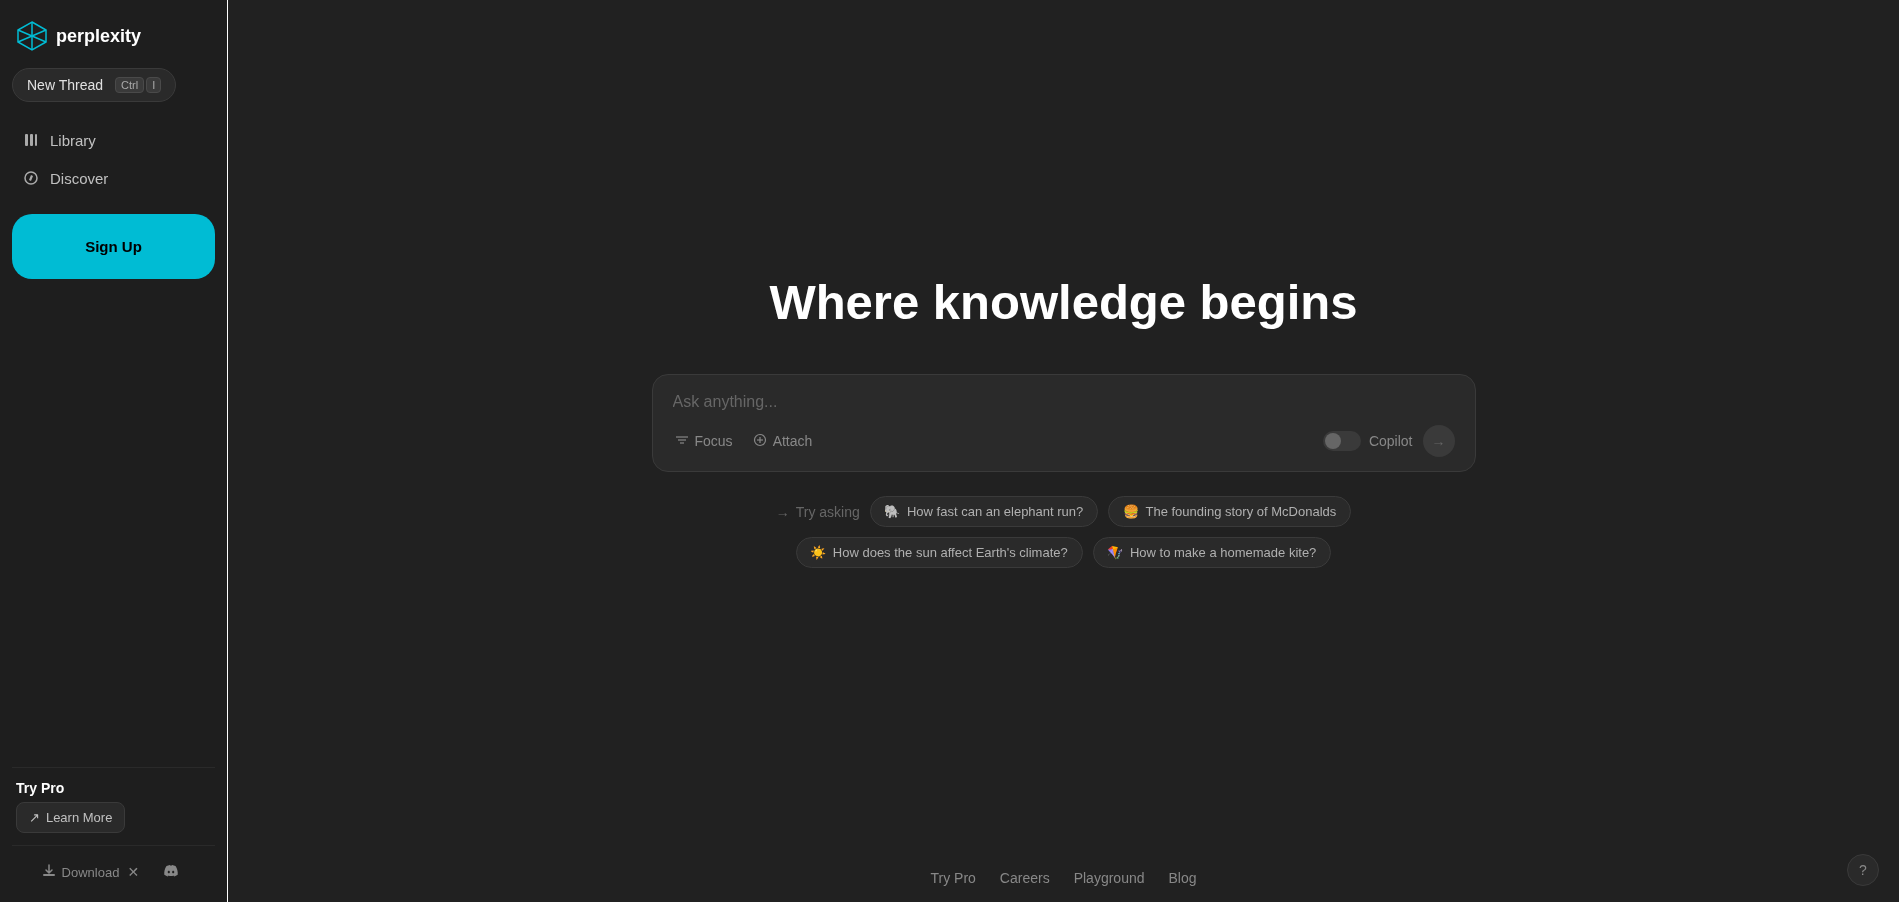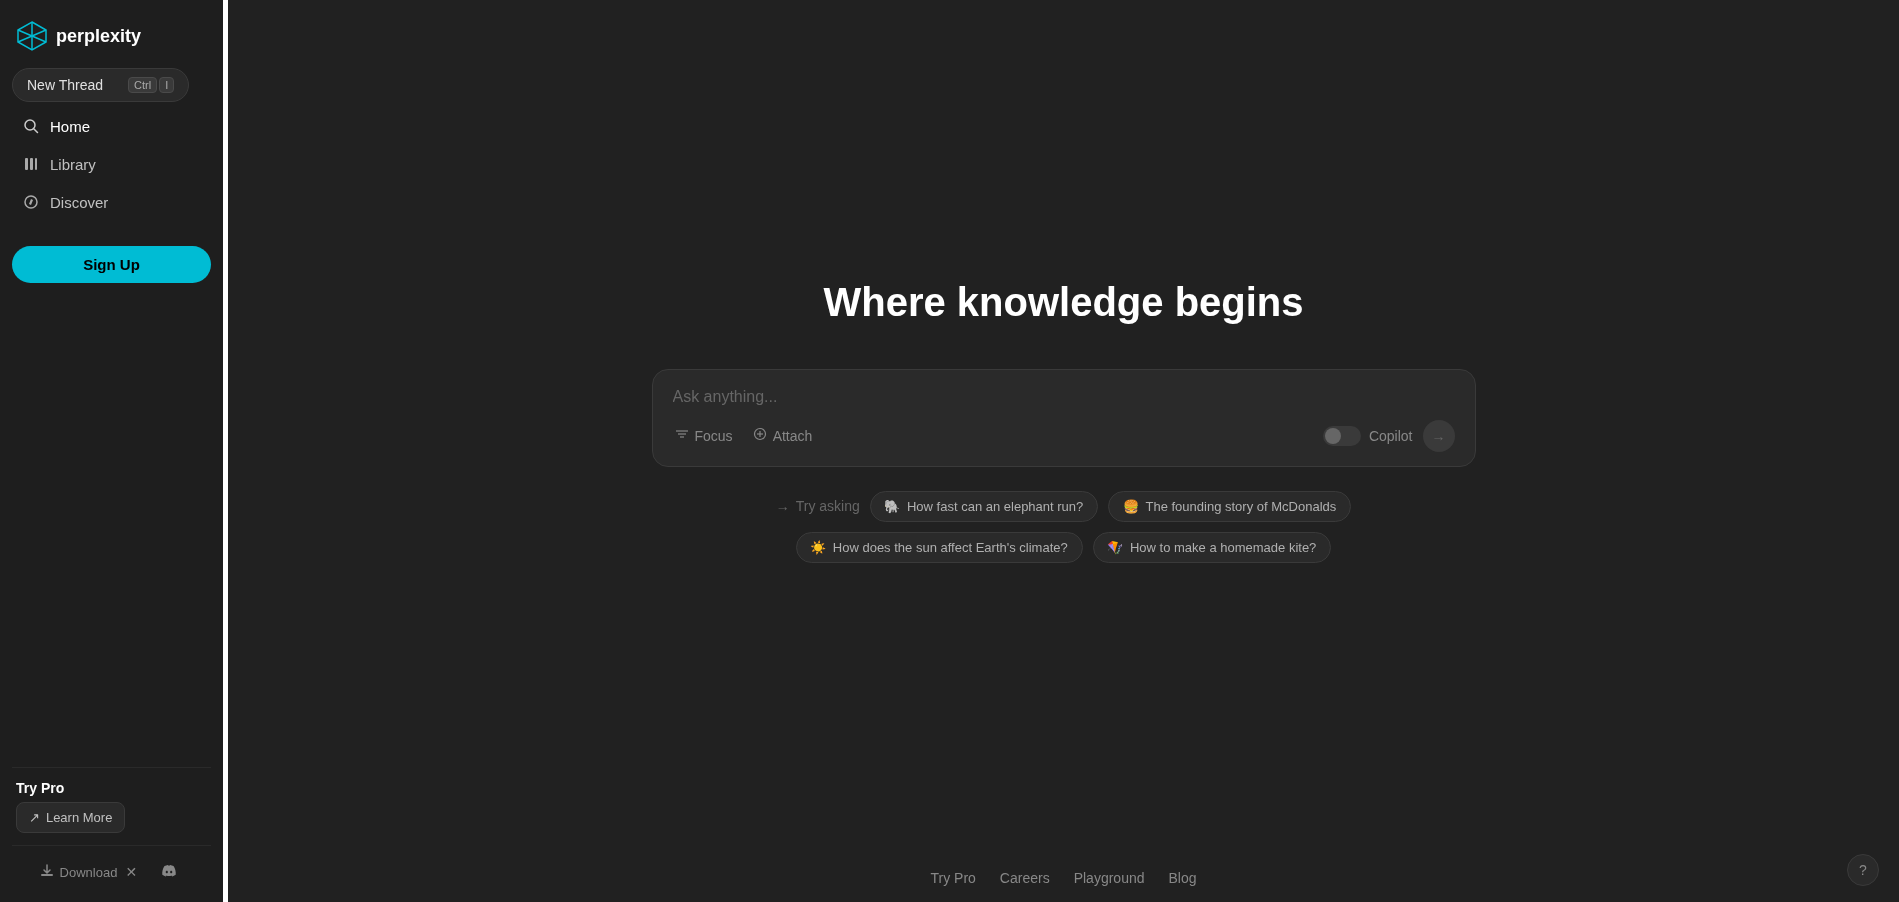--- a/index.html
+++ b/index.html
@@ -13,21 +13,21 @@
     }
 
     
     #sidebar {
       width: 228px;
       min-width: 228px;
       background: #1e1e1e;
       display: flex;
       flex-direction: column;
       padding: 16px 12px;
-      border-right: 5px solid #ffffff;
+      border-right: 1px solid #ffffff;
       position: relative;
     }
 
     .logo {
       display: flex;
       align-items: center;
       gap: 8px;
       padding: 4px 4px 16px 4px;
     }
 
@@ -38,29 +38,29 @@
 
     .logo-text {
       font-size: 18px;
       font-weight: 600;
       color: #fff;
     }
 
     .new-thread-btn {
       display: flex;
       align-items: flex-start;
-      gap: 21px;
+      gap: 8px;
       background: #2a2a2a;
       border: 1px solid #3a3a3a;
       border-radius: 20px;
       padding: 8px 14px;
       color: #e0e0e0;
       font-size: 14px;
       cursor: pointer;
-      margin-bottom: 6px;
+      margin-bottom: 20px;
       width: fit-content;
     }
 
     .new-thread-btn .shortcut {
       display: flex;
       gap: 2px;
       margin-left: 4px;
     }
 
     .kbd {
@@ -94,26 +94,26 @@
       justify-content: center;
       color: #aaa;
       font-size: 16px;
     }
 
     .signup-btn {
       background: #00bcd4;
       color: #000;
       border: none;
       border-radius: 20px;
-      padding: 10px 16px;
+      padding: 24px 16px;
       font-size: 15px;
       font-weight: 600;
       cursor: pointer;
       width: 100%;
-      margin-top: 24px;
+      margin-top: 16px;
     }
 
     .sidebar-spacer { flex: 1; }
 
     .try-pro-section {
       padding: 12px 4px;
       border-top: 1px solid #2a2a2a;
     }
 
     .try-pro-title {
@@ -183,21 +183,21 @@
       display: flex;
       flex-direction: column;
       align-items: center;
       justify-content: center;
       background: #212121;
       position: relative;
       padding-bottom: 60px;
     }
 
     .main-title {
-      font-size: 40px;
+      font-size: 49px;
       font-weight: 600;
       color: #fff;
       margin-bottom: 44px;
       text-align: left;
     }
 
     .search-box {
       width: 824px;
       background: #2a2a2a;
       border: 1px solid #3a3a3a;
@@ -381,29 +381,20 @@
   </div>
 
   <button class="new-thread-btn">
     <span>New Thread</span>
     <div class="shortcut">
       <span class="kbd">Ctrl</span>
       <span class="kbd">I</span>
     </div>
   </button>
 
-  <div class="nav-item active">
-    <span class="nav-icon">
-      <svg width="16" height="16" viewBox="0 0 16 16" fill="none">
-        <circle cx="7" cy="7" r="5" stroke="#ccc" stroke-width="1.5"></circle>
-        <line x1="11" y1="11" x2="14.5" y2="14.5" stroke="#ccc" stroke-width="1.5" stroke-linecap="round"></line>
-      </svg>
-    </span>
-    <span>Home</span>
-  </div>
 
   <div class="nav-item">
     <span class="nav-icon">
       <svg width="16" height="16" viewBox="0 0 16 16" fill="none">
         <rect x="2" y="2" width="3" height="12" rx="1" fill="#aaa"></rect>
         <rect x="7" y="2" width="3" height="12" rx="1" fill="#aaa"></rect>
         <rect x="12" y="2" width="2" height="12" rx="1" fill="#aaa"></rect>
       </svg>
     </span>
     <span>Library</span>

